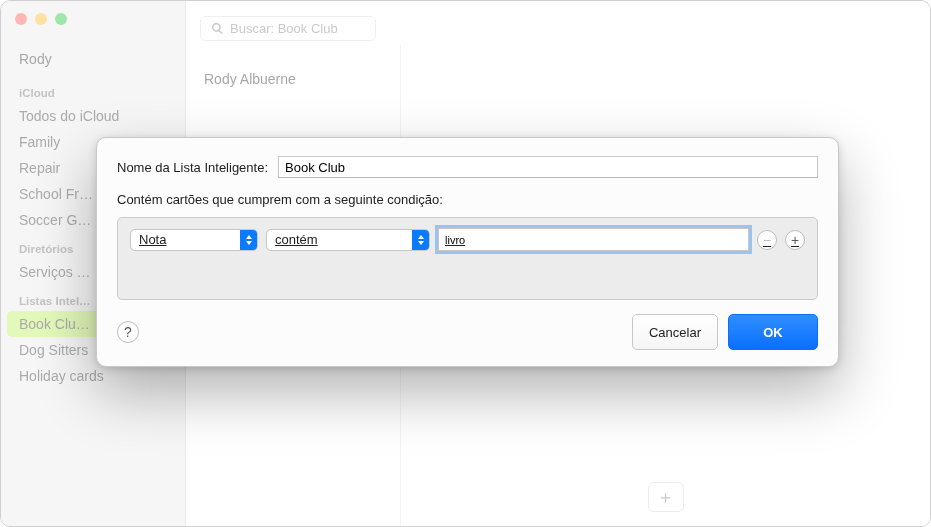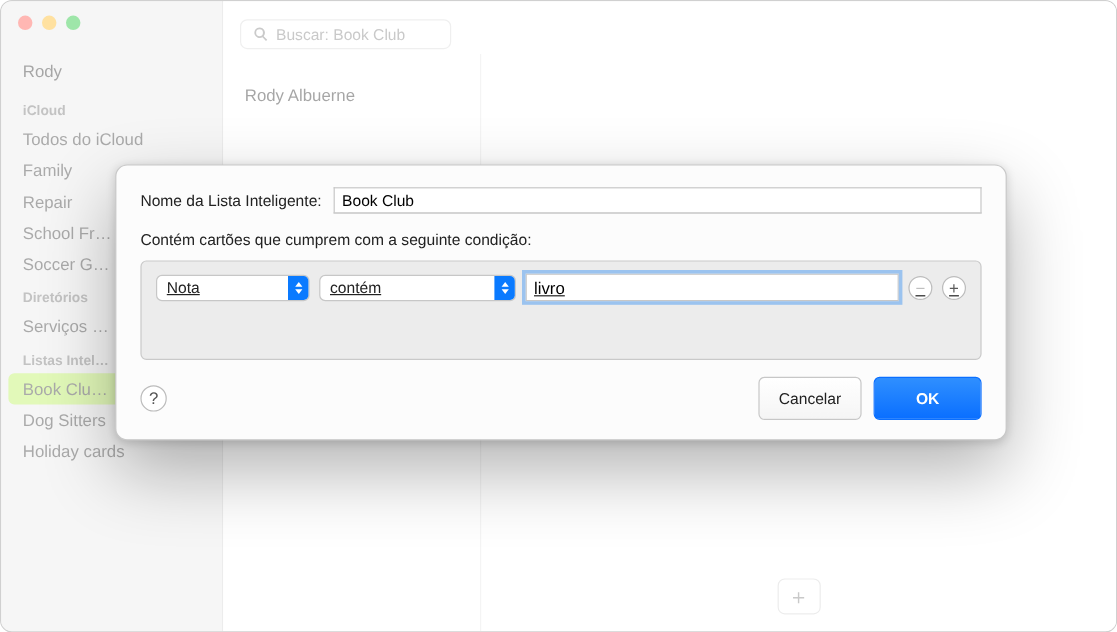--- a/index.html
+++ b/index.html
@@ -128,21 +128,21 @@
     display: flex; flex-direction: column; align-items: center; justify-content: center;
   }
   .popup .arrows::before, .popup .arrows::after {
     content: ""; width: 0; height: 0; border-left: 3.5px solid transparent; border-right: 3.5px solid transparent;
   }
   .popup .arrows::before { border-bottom: 4px solid #fff; margin-bottom: 2px; }
   .popup .arrows::after { border-top: 4px solid #fff; }
   .rule input.textval {
     flex: 1; height: 23px;
     border: 1px solid #c7c7c7; border-radius: 0;
-    background: #fff; padding: 2px 6px; font-size: 14px;
+    background: #fff; padding: 2px 6px; font-size: 11px;
     outline: 3px solid #9bc3ef; outline-offset: 0;
   }
   .round {
     width: 20px; height: 20px; border-radius: 50%;
     border: 1px solid #bcbcbc; background: #fff;
     display: flex; align-items: center; justify-content: center;
     font-size: 14px; color: #5a5a5a; line-height: 1;
   }
   .round.disabled { color: #bfbfbf; }
 

